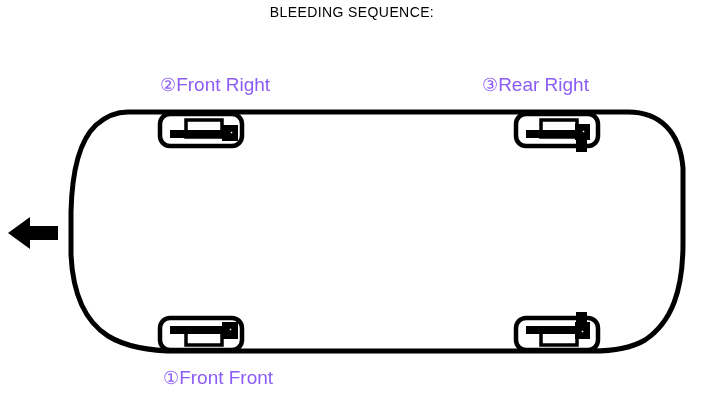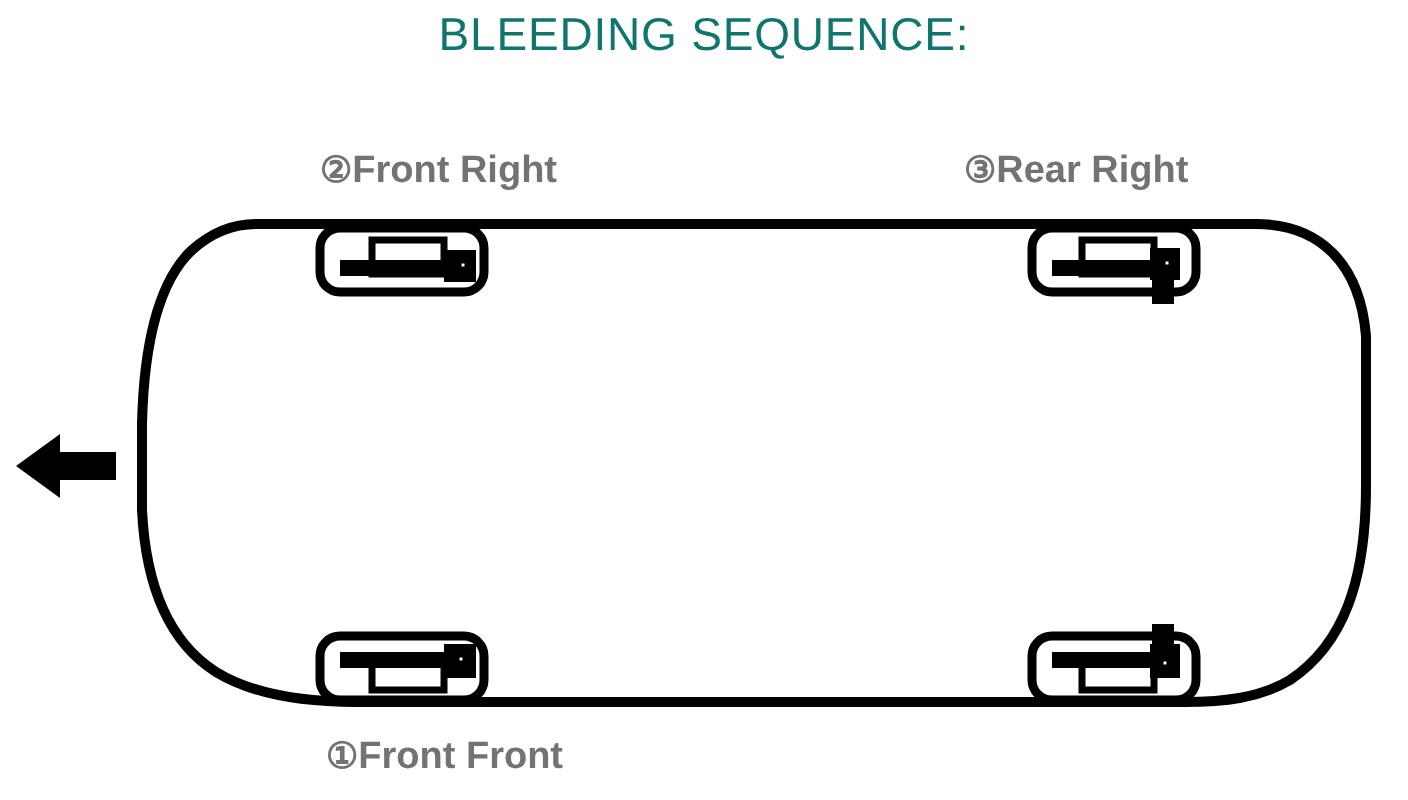--- a/index.html
+++ b/index.html
@@ -20,31 +20,31 @@
     left: 0; top: 0;
     width: 704px;
     height: 400px;
   }
   .title {
     position: absolute;
     left: 0;
     top: 4px;
     width: 704px;
     text-align: center;
-    font-size: 23px;
+    font-size: 14px;
     font-weight: 400;
     letter-spacing: 0.4px;
-    color: #0f766e;
+    color: #000000;
     white-space: nowrap;
   }
   .wheel-label {
     position: absolute;
     font-size: 19px;
-    font-weight: 700;
-    color: #737373;
+    font-weight: 400;
+    color: #8b5cf6;
     white-space: nowrap;
     letter-spacing: 0px;
   }
   .wheel-label .num {
     font-size: 18px;
     margin-right: 0px;
   }
   .lbl-fr { left: 160px; top: 74px; }
   .lbl-rr { left: 482px; top: 74px; }
   .lbl-fl { left: 163px; top: 367px; }

